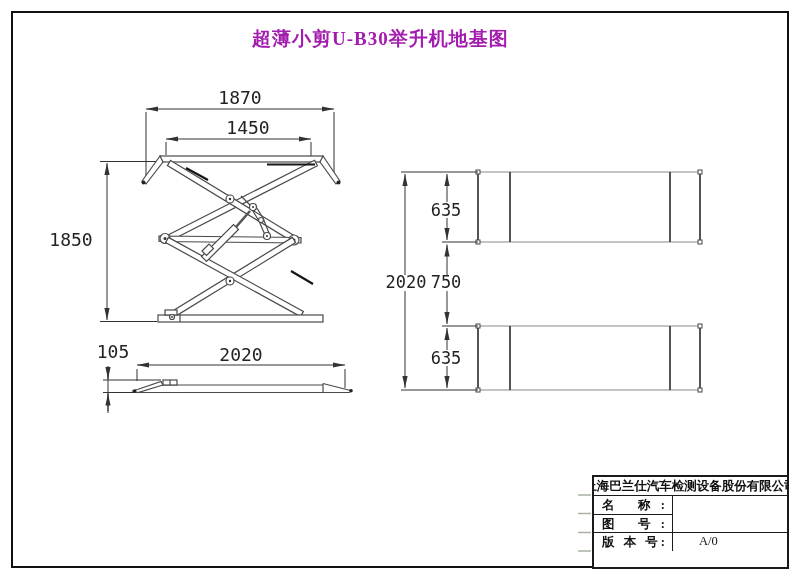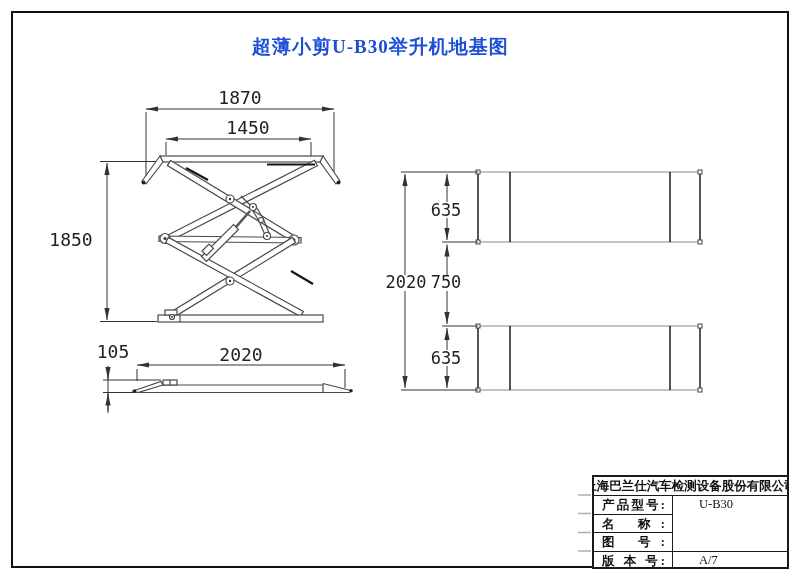--- a/index.html
+++ b/index.html
@@ -1,21 +1,21 @@
 <!DOCTYPE html>
 <html><head>
 <meta charset="utf-8">
 <style>
   html,body{margin:0;padding:0;background:#ffffff;}
   .page{position:relative;width:800px;height:582px;background:#ffffff;overflow:hidden;
         font-family:"Liberation Serif", serif;}
   .frame{position:absolute;left:11px;top:11px;width:778px;height:557px;
          border:2px solid #111;box-sizing:border-box;}
-  .drawing-title{position:absolute;left:252px;top:34px;font-size:19px;font-weight:600;
-                 letter-spacing:1px;color:#1d4ed8;white-space:nowrap;}
+  .drawing-title{position:absolute;left:252px;top:26px;font-size:19px;font-weight:600;
+                 letter-spacing:1px;color:#a21caf;white-space:nowrap;}
   svg.canvas{position:absolute;left:0;top:0;}
   .dimtxt{font-family:"DejaVu Sans Mono", monospace;font-size:18px;fill:#222;}
   .dimtxt.small{font-size:17px;}
   
   .titleblock{position:absolute;left:592px;top:475px;width:197px;height:94px;
               border:2px solid #1a1a1a;box-sizing:border-box;background:#fff;
               display:grid;grid-template-rows:19px repeat(4,1fr);color:#111;}
   .tb-header{border-bottom:1.5px solid #1a1a1a;display:flex;align-items:center;justify-content:center;
              font-size:12.5px;font-weight:600;white-space:nowrap;overflow:hidden;}
   .tb-row{display:grid;grid-template-columns:79px 1fr;}
@@ -213,28 +213,24 @@
       <line x1="578" y1="513.5" x2="591" y2="513.5"></line>
       <line x1="578" y1="532.5" x2="591" y2="532.5"></line>
       <line x1="578" y1="551" x2="591" y2="551"></line>
     </g>
   </svg>
 
   <div class="titleblock">
     <div class="tb-header">上海巴兰仕汽车检测设备股份有限公司</div>
 
     <div class="tb-row">
-      <span class="tb-label">产品型号:</span>
-      <span class="tb-value">U-B30</span>
-    </div>
-    <div class="tb-row">
       <span class="tb-label">名 称:</span>
     </div>
     <div class="tb-row">
       <span class="tb-label">图 号:</span>
     </div>
     <div class="tb-row">
       <span class="tb-label">版 本 号:</span>
-      <span class="tb-value">A/7</span>
+      <span class="tb-value">A/0</span>
     </div>
   </div>
 
 </div>
 
 </body></html>

